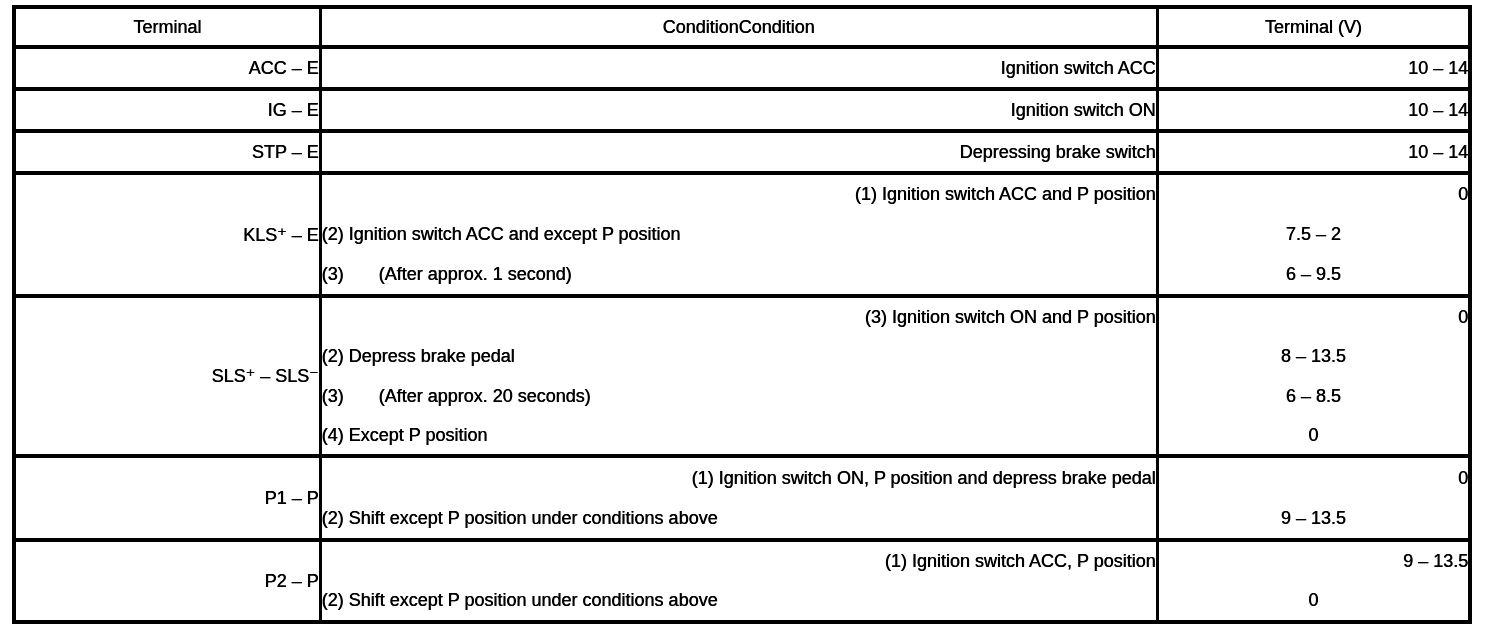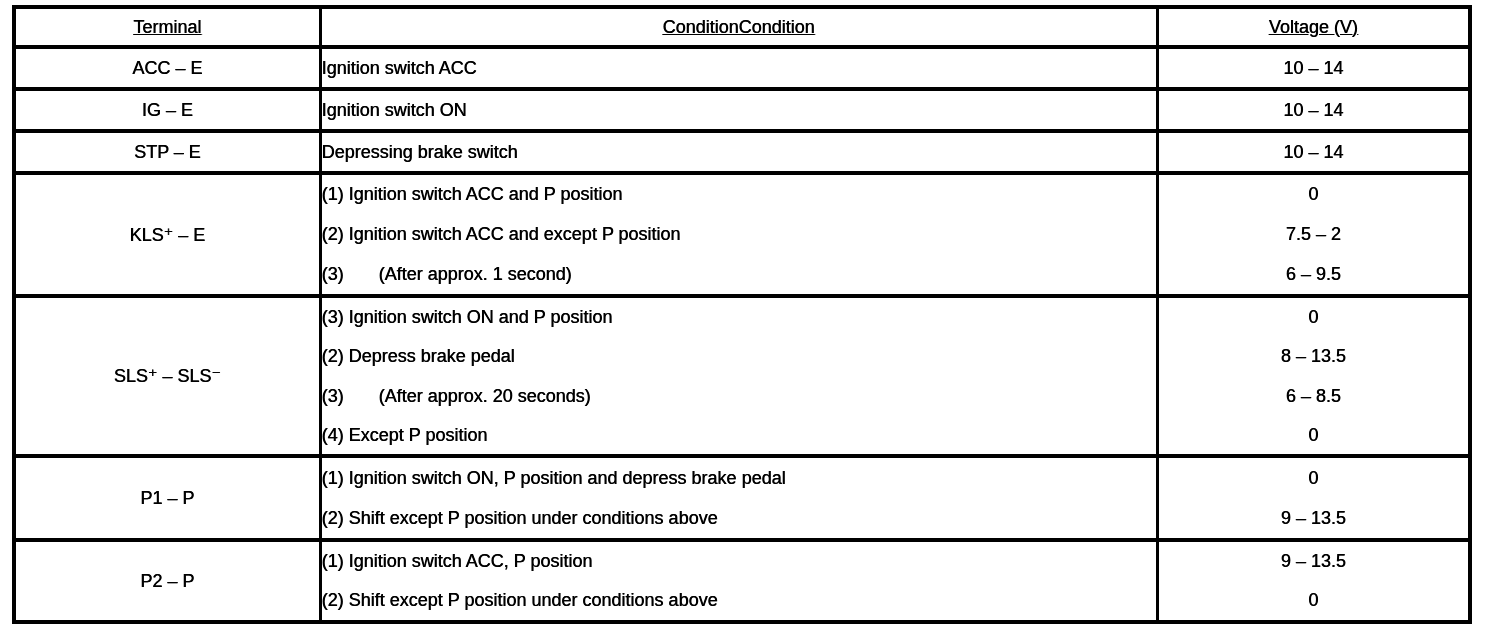--- a/index.html
+++ b/index.html
@@ -31,24 +31,23 @@
     font-size: 18px;
     font-weight: 400;
     
     text-shadow: 0.5px 0 0 currentColor;
   }
   thead th {
     height: 36px;
     border-bottom: 4px solid #000;
     text-align: center;
     vertical-align: middle;
-    text-decoration: underline;
   }
   th.cond-h { word-spacing: -5px; }
-  tbody tr:first-child td { border-top: 4px solid #000; }
+  tbody tr:first-child td { border-top: 4px solid #000; text-align: right; }
   td.term {
     text-align: center;
     vertical-align: middle;
   }
   td.cond {
     text-align: left;
     vertical-align: middle;
     padding-left: 12px;
     white-space: pre-wrap;
   }
@@ -70,21 +69,21 @@
   <table class="spec">
     <colgroup>
       <col style="width:306px">
       <col style="width:837px">
       <col style="width:313px">
     </colgroup>
     <thead>
       <tr>
         <th>Terminal</th>
         <th class="cond-h">Condition Condition</th>
-        <th>Voltage (V)</th>
+        <th>Terminal (V)</th>
       </tr>
     </thead>
 
     <tbody class="h1">
       <tr>
         <td class="term">ACC – E</td>
         <td class="cond">Ignition switch ACC</td>
         <td class="volt">10 – 14</td>
       </tr>
     </tbody>

